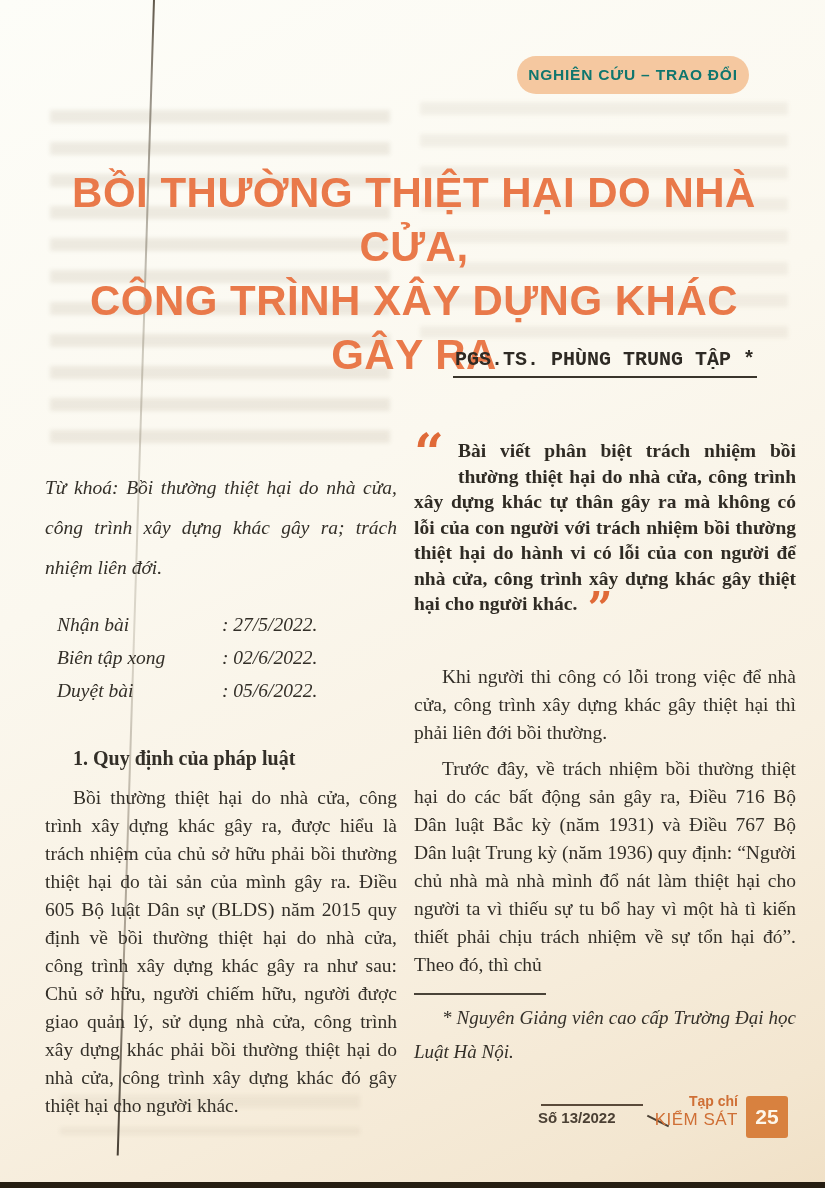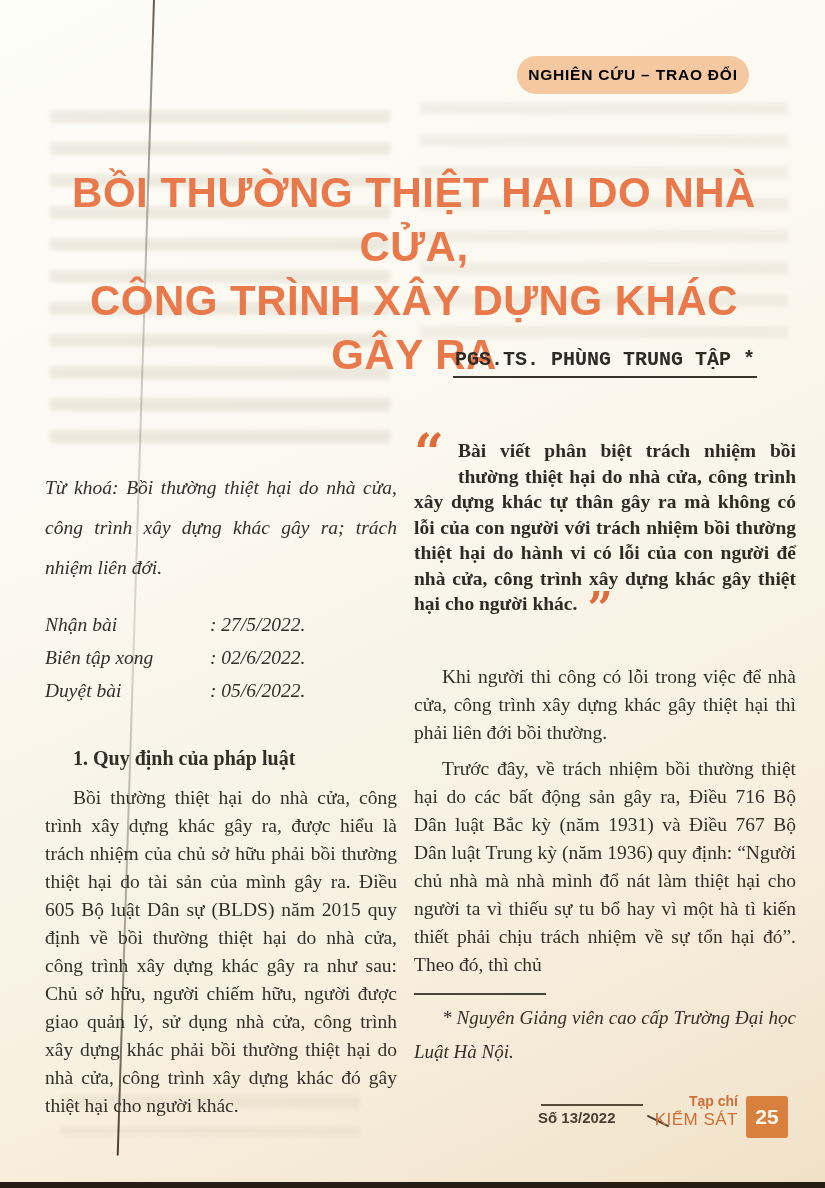--- a/index.html
+++ b/index.html
@@ -27,40 +27,40 @@
   }
   .ghost.g1{left:50px;top:110px;width:340px;height:352px;opacity:.38;}
   .ghost.g2{left:420px;top:102px;width:368px;height:236px;opacity:.26;}
   .ghost.g3{left:60px;top:1095px;width:300px;height:40px;opacity:.22;}
   
   .badge{
     position:absolute;left:517px;top:56px;width:232px;height:38px;
     background:#f5c8a0;border-radius:19px;
     display:flex;align-items:center;justify-content:center;
     font-family:"Liberation Sans","DejaVu Sans",sans-serif;
-    font-weight:700;font-size:15.5px;letter-spacing:.8px;color:#000000;white-space:nowrap;
+    font-weight:700;font-size:15.5px;letter-spacing:.8px;color:#0f766e;white-space:nowrap;
   }
   .title{
     position:absolute;left:40px;top:166px;width:748px;text-align:center;
     font-family:"Liberation Sans","DejaVu Sans",sans-serif;
     font-weight:700;font-size:42px;line-height:54px;color:#e9794a;letter-spacing:.5px;
   }
   .author-wrap{position:absolute;left:414px;top:348px;width:382px;text-align:center;}
   .author{
     display:inline-block;font-family:Liberation Mono, monospace;
     font-weight:700;font-size:20px;color:#2e2a24;
     border-bottom:2px solid #3a352c;padding:0 2px 5px 2px;white-space:nowrap;
   }
   
   .col-left{position:absolute;left:45px;top:468px;width:352px;}
   .col-right{position:absolute;left:414px;top:438px;width:382px;}
   .keywords{font-style:italic;font-size:19.5px;line-height:40px;text-align:justify;}
   .dates{margin-top:20px;font-style:italic;font-size:19.5px;line-height:33px;}
   .dates .row{display:flex;}
-  .dates .lbl{width:165px;flex:none;}
+  .dates .lbl{width:165px;flex:none;margin-left:12px;}
   .sec-heading{margin-top:40px;font-weight:700;font-size:20px;text-indent:28px;}
   .para{margin-top:14px;font-size:19.5px;line-height:28px;text-align:justify;text-indent:28px;}
   
   .quote{font-weight:700;font-size:19.5px;line-height:25.5px;text-align:justify;color:#2f2b24;}
   .q-open{
     float:left;font-size:52px;line-height:30px;height:26px;width:44px;
     color:#e06a38;font-weight:900;font-family:"DejaVu Serif",serif;
   }
   .q-close{
     display:inline-block;font-size:44px;line-height:0;vertical-align:-14px;

